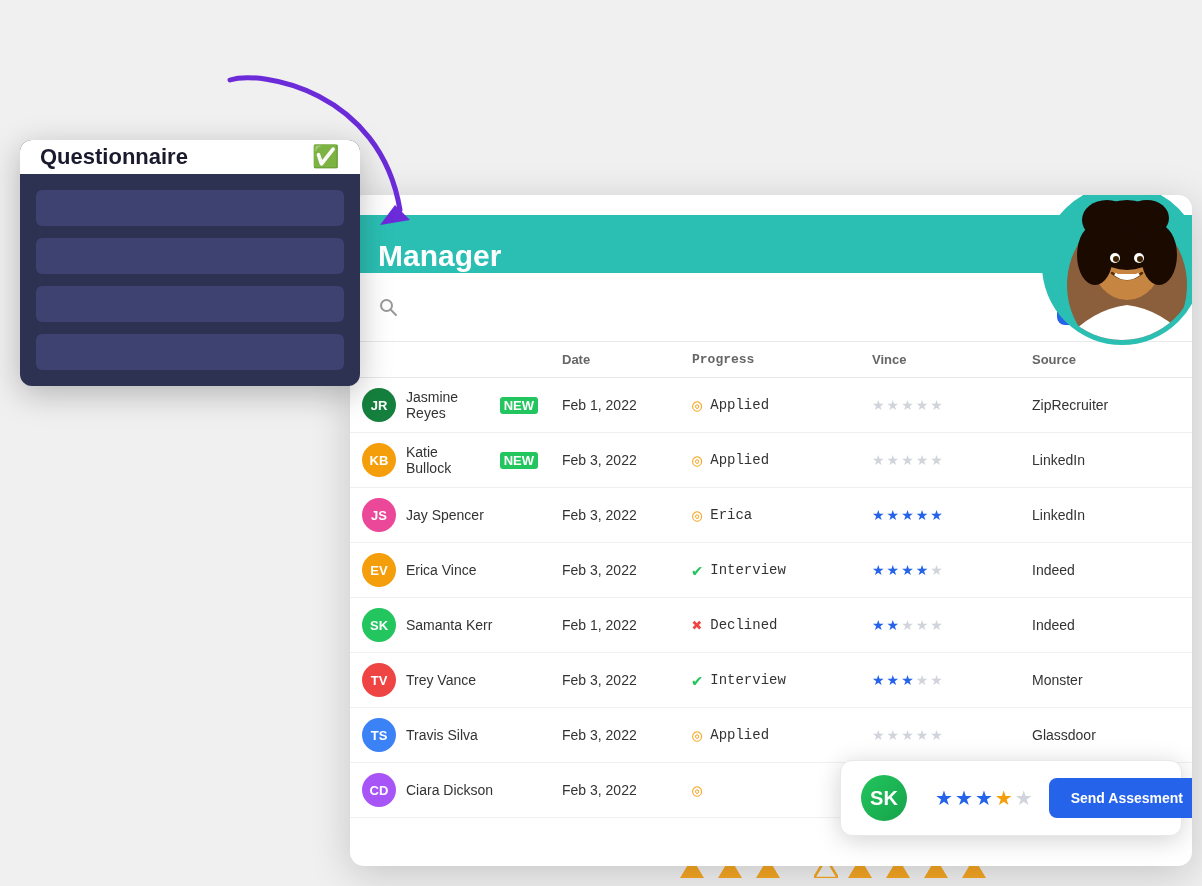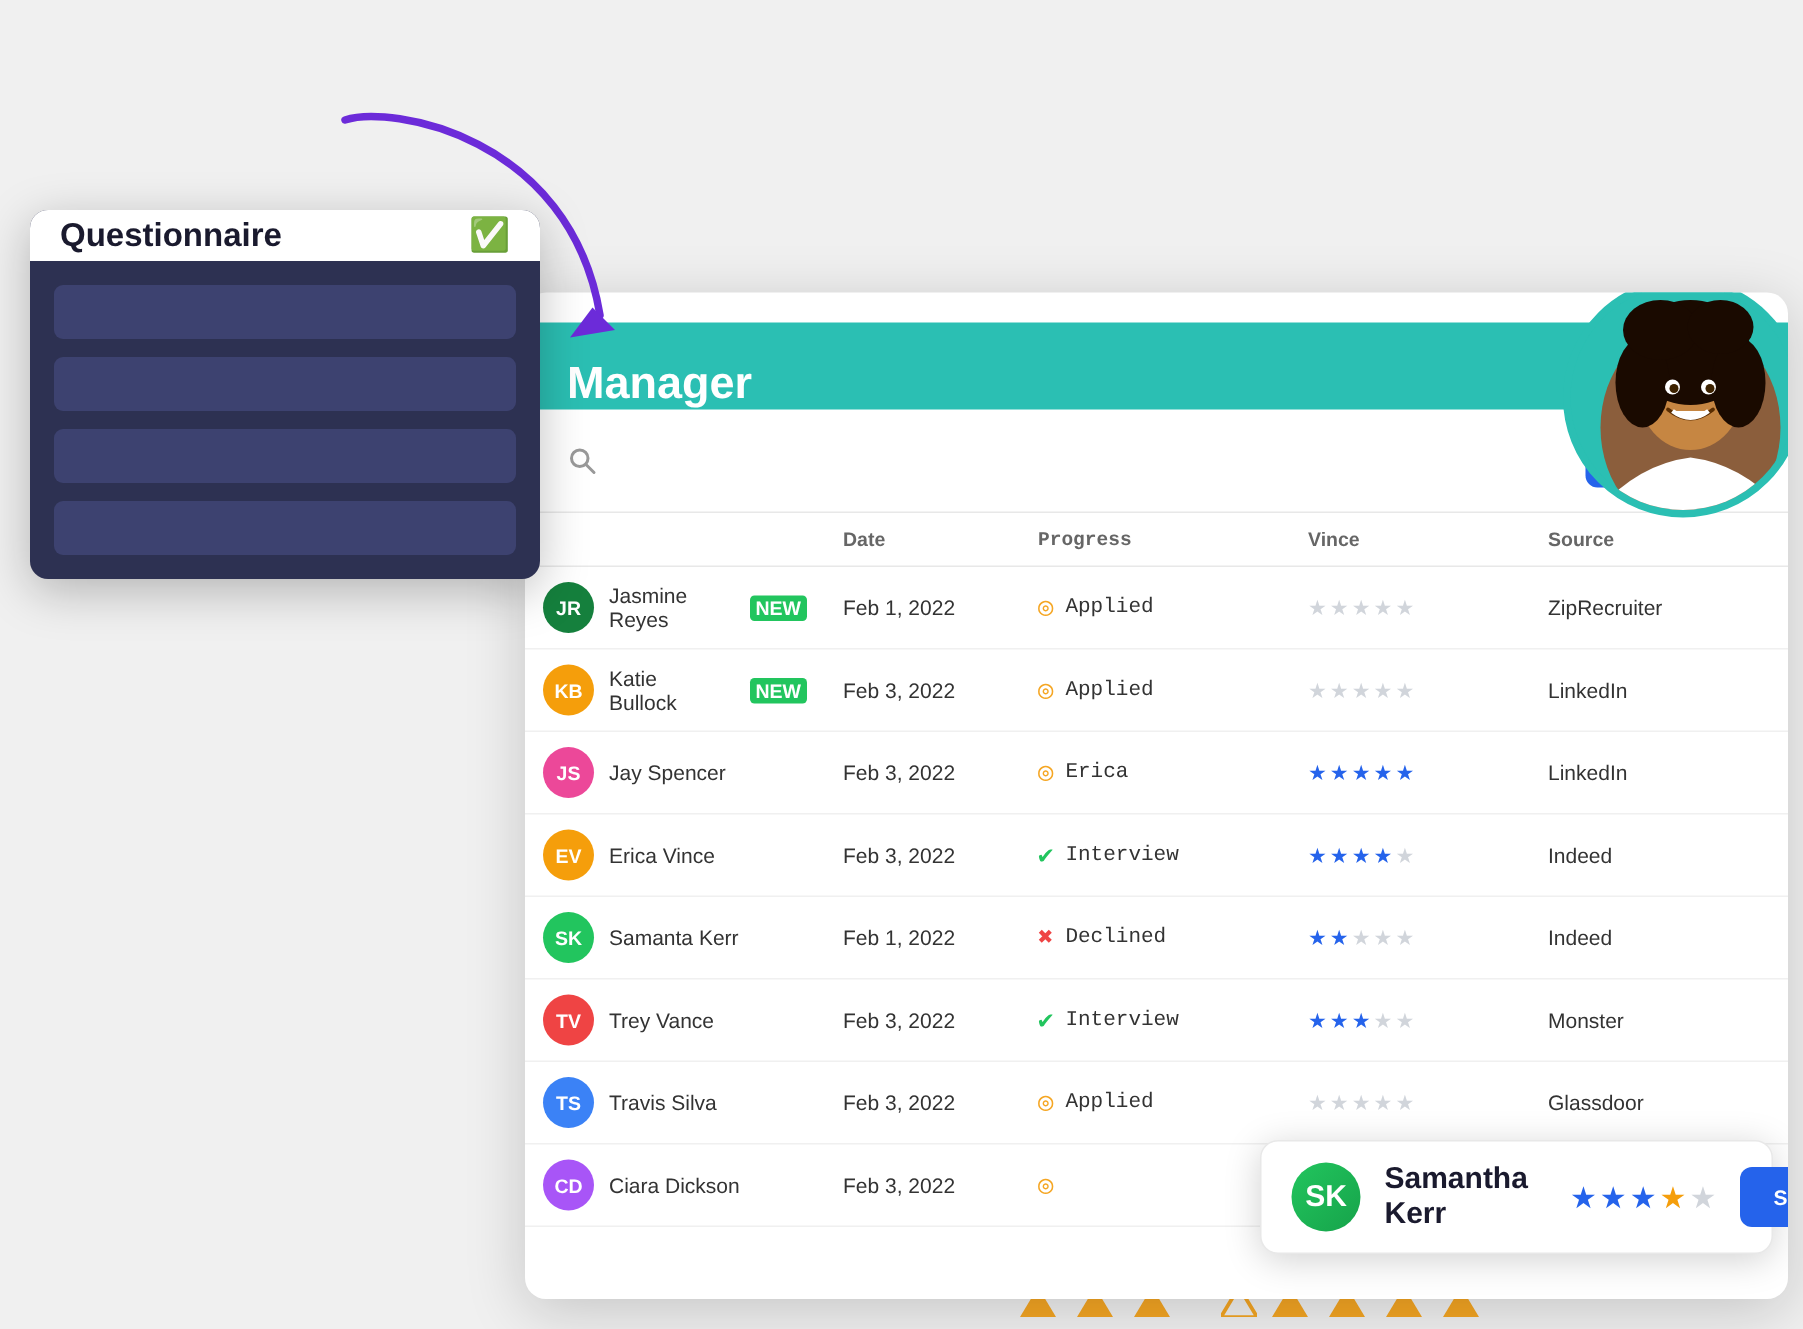--- a/index.html
+++ b/index.html
@@ -591,21 +591,20 @@
     <td class="col-source"></td>
   </tr>
         </tbody>
     </table>
   </div>
 
   <div class="samantha-popup">
     <div class="popup-avatar" style="background: linear-gradient(135deg, #22c55e, #16a34a);">
       SK
     </div>
-    <span class="popup-name">Samantha Kerr</span>
     <div class="popup-stars">
       <span style="color:#2563eb">★</span>
       <span style="color:#2563eb">★</span>
       <span style="color:#2563eb">★</span>
       <span style="color:#f59e0b">★</span>
       <span style="color:#d1d5db">★</span>
     </div>
     <button class="send-assessment-btn">Send Assesment</button>
   </div>
 

